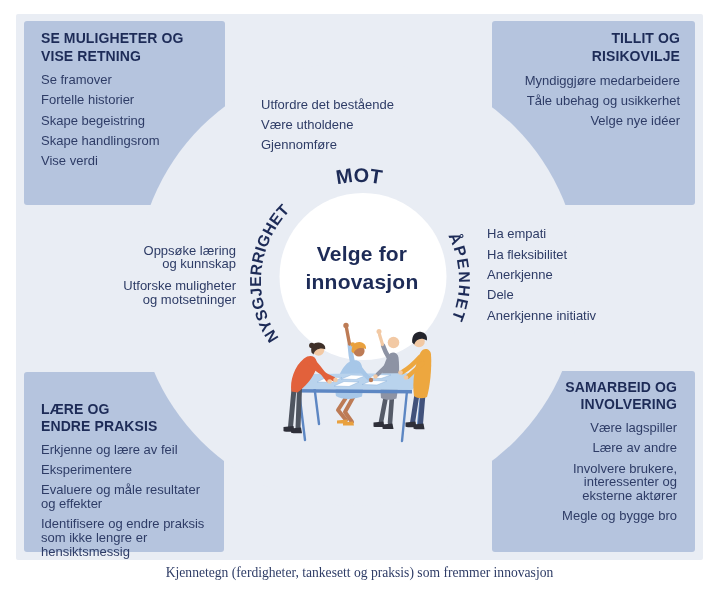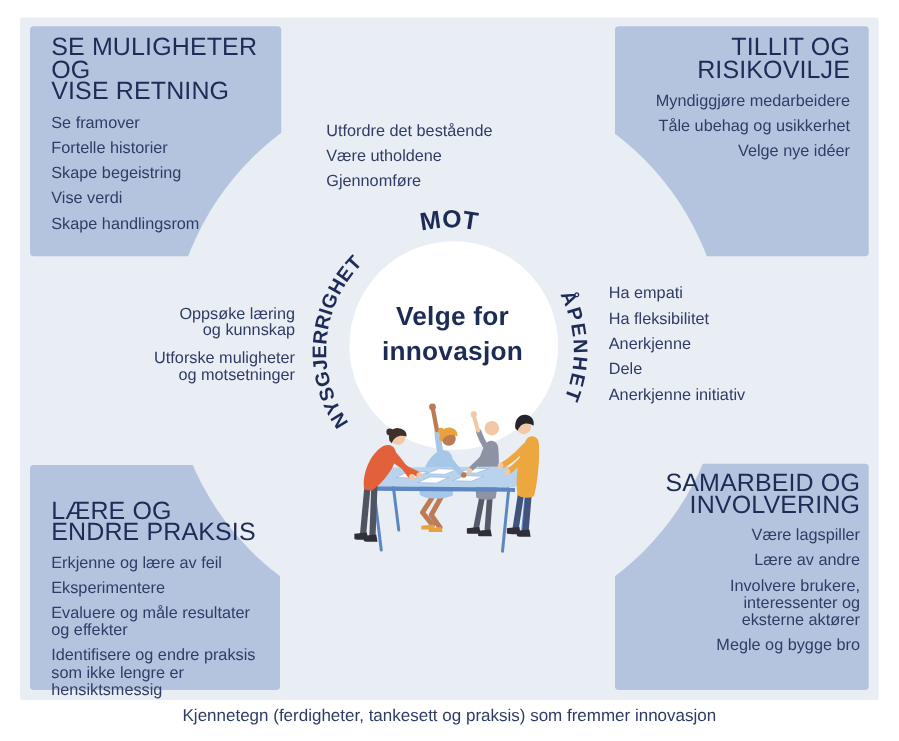--- a/index.html
+++ b/index.html
@@ -3,28 +3,28 @@
 <meta charset="utf-8">
 <style>
   html,body{margin:0;padding:0;}
   body{width:719px;height:593px;background:#ffffff;overflow:hidden;
        font-family:"Liberation Sans",sans-serif;}
   #stage{position:relative;width:719px;height:593px;background:#ffffff;}
   #bgsvg{position:absolute;left:0;top:0;}
   .txt{position:absolute;color:#2e3c66;font-size:13px;line-height:13.7px;}
   .item,.box-title{white-space:pre-line;}
   .item{margin:0 0 6.6px 0;}
-  .box-title{font-weight:normal;font-size:20px;line-height:17.4px;color:#1d2b57;letter-spacing:0.1px;}
+  .box-title{font-weight:bold;font-size:14px;line-height:17.4px;color:#1d2b57;letter-spacing:0.1px;}
   .al{text-align:left;}
   .ar{text-align:right;}
   .ac{text-align:left;}
   #kultur{position:absolute;left:262px;top:240px;width:200px;text-align:center;
           font-weight:bold;font-size:21px;line-height:27.9px;color:#1d2b57;white-space:pre-line;letter-spacing:0.2px;}
   #caption{position:absolute;left:0;top:563.6px;width:719px;text-align:center;
-           font-size:13.6px;line-height:17px;color:#2e3c66;}
+           font-size:13.6px;line-height:17px;color:#2e3c66;font-family:Liberation Serif, serif;}
   .curvetext{font-weight:bold;fill:#1d2b57;}
 </style>
 </head>
 <body>
 
 <div id="stage">
 
 <svg id="bgsvg" width="719" height="593" viewBox="0 0 719 593">
 
   <rect x="16" y="14" width="687" height="546" rx="2" fill="#e9edf4"></rect>
@@ -139,22 +139,22 @@
   </g>
 </svg>
 
 <div class="txt al" style="left:41px;top:30.4px;width:170px;">
   <div class="box-title">SE MULIGHETER OG
 VISE RETNING</div>
   <div style="height:7.9px"></div>
   <div class="item">Se framover</div>
   <div class="item">Fortelle historier</div>
   <div class="item">Skape begeistring</div>
+  <div class="item">Skape handlingsrom</div>
   <div class="item">Vise verdi</div>
-  <div class="item">Skape handlingsrom</div>
 </div>
 
 <div class="txt ar" style="right:39px;top:30.4px;width:180px;">
   <div class="box-title">TILLIT OG
 RISIKOVILJE</div>
   <div style="height:8.5px"></div>
   <div class="item">Myndiggjøre medarbeidere</div>
   <div class="item">Tåle ubehag og usikkerhet</div>
   <div class="item">Velge nye idéer</div>
 </div>
@@ -165,21 +165,21 @@
   <div style="height:6.8px"></div>
   <div class="item">Erkjenne og lære av feil</div>
   <div class="item">Eksperimentere</div>
   <div class="item">Evaluere og måle resultater
 og effekter</div>
   <div class="item">Identifisere og endre praksis
 som ikke lengre er
 hensiktsmessig</div>
 </div>
 
-<div class="txt ar" style="right:31px;top:378.9px;width:175px;">
+<div class="txt ar" style="right:42px;top:378.9px;width:175px;">
   <div class="box-title">SAMARBEID OG
 INVOLVERING</div>
   <div style="height:7.4px"></div>
   <div class="item">Være lagspiller</div>
   <div class="item">Lære av andre</div>
   <div class="item">Involvere brukere,
 interessenter og
 eksterne aktører</div>
   <div class="item">Megle og bygge bro</div>
 </div>

